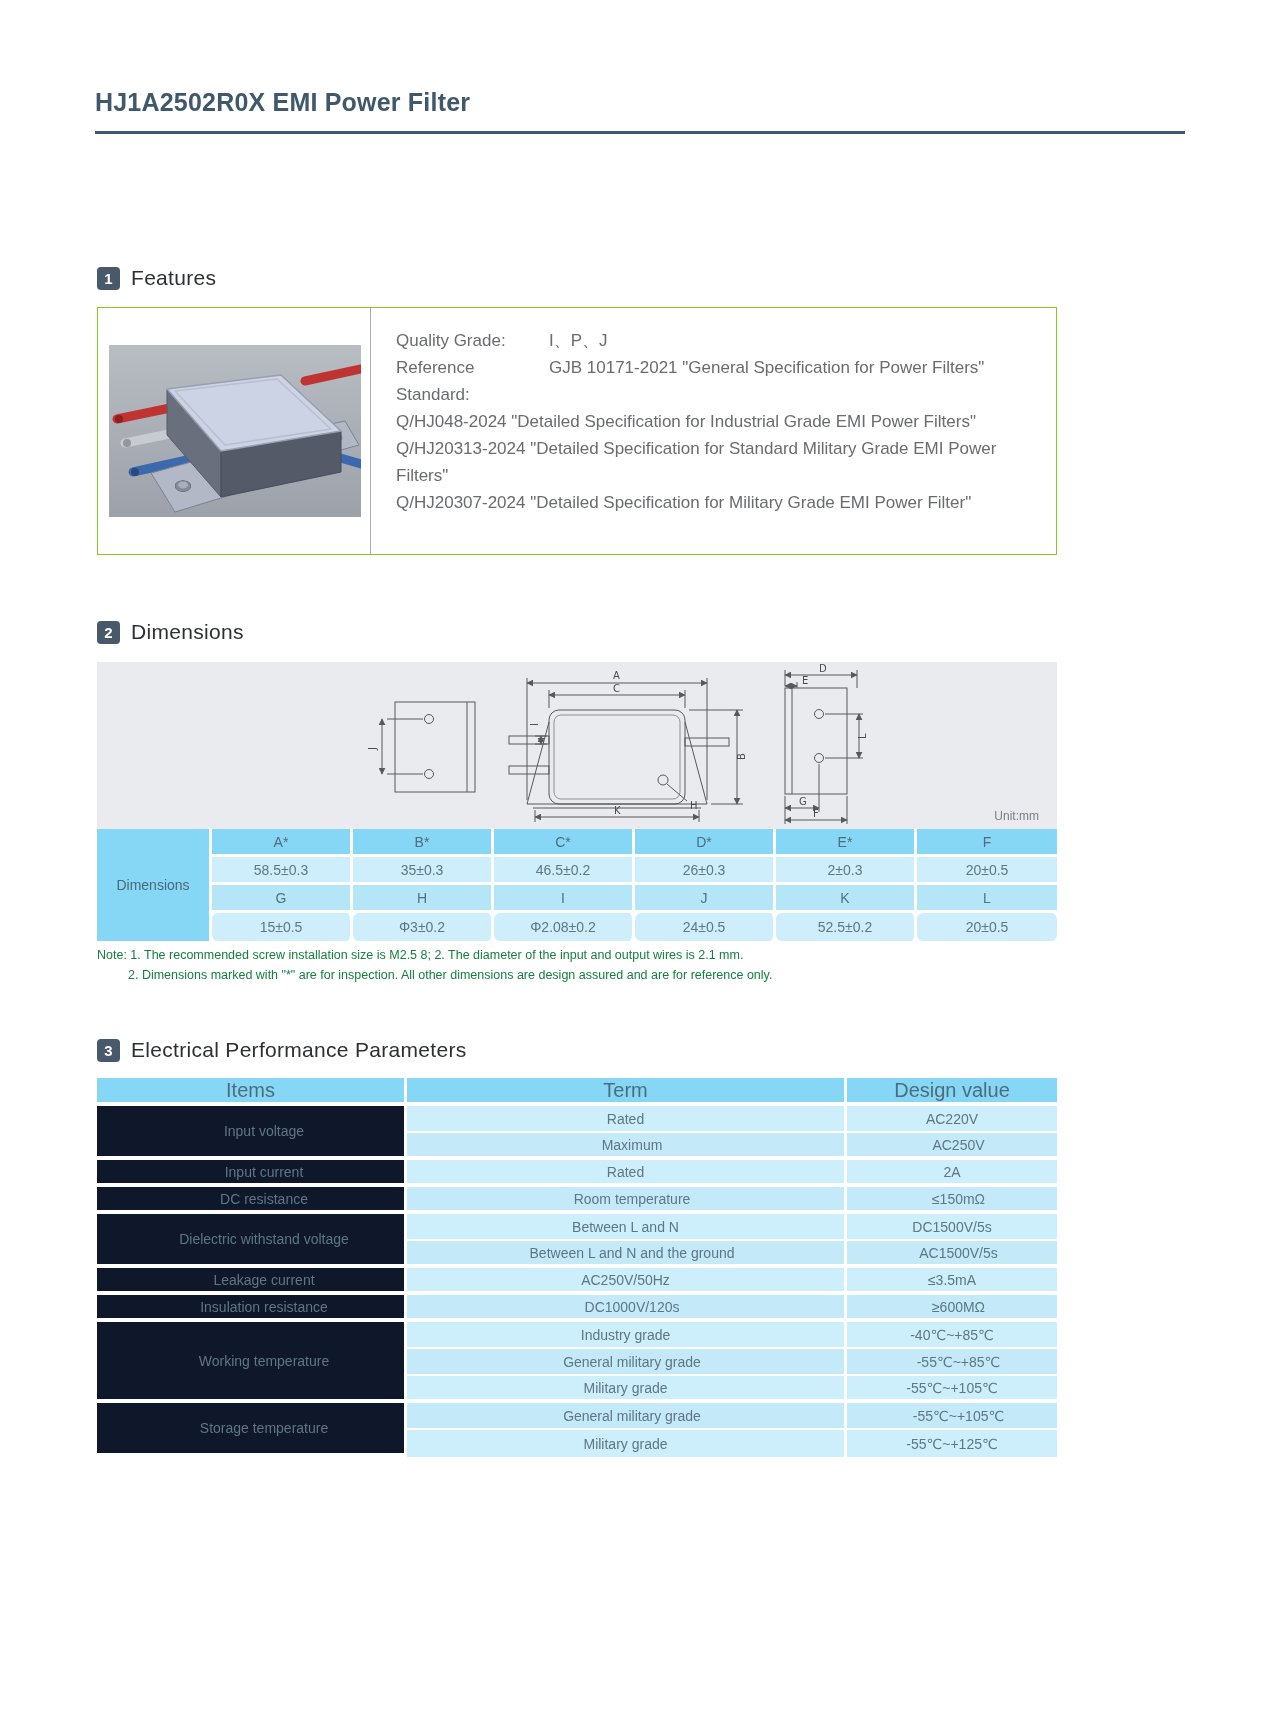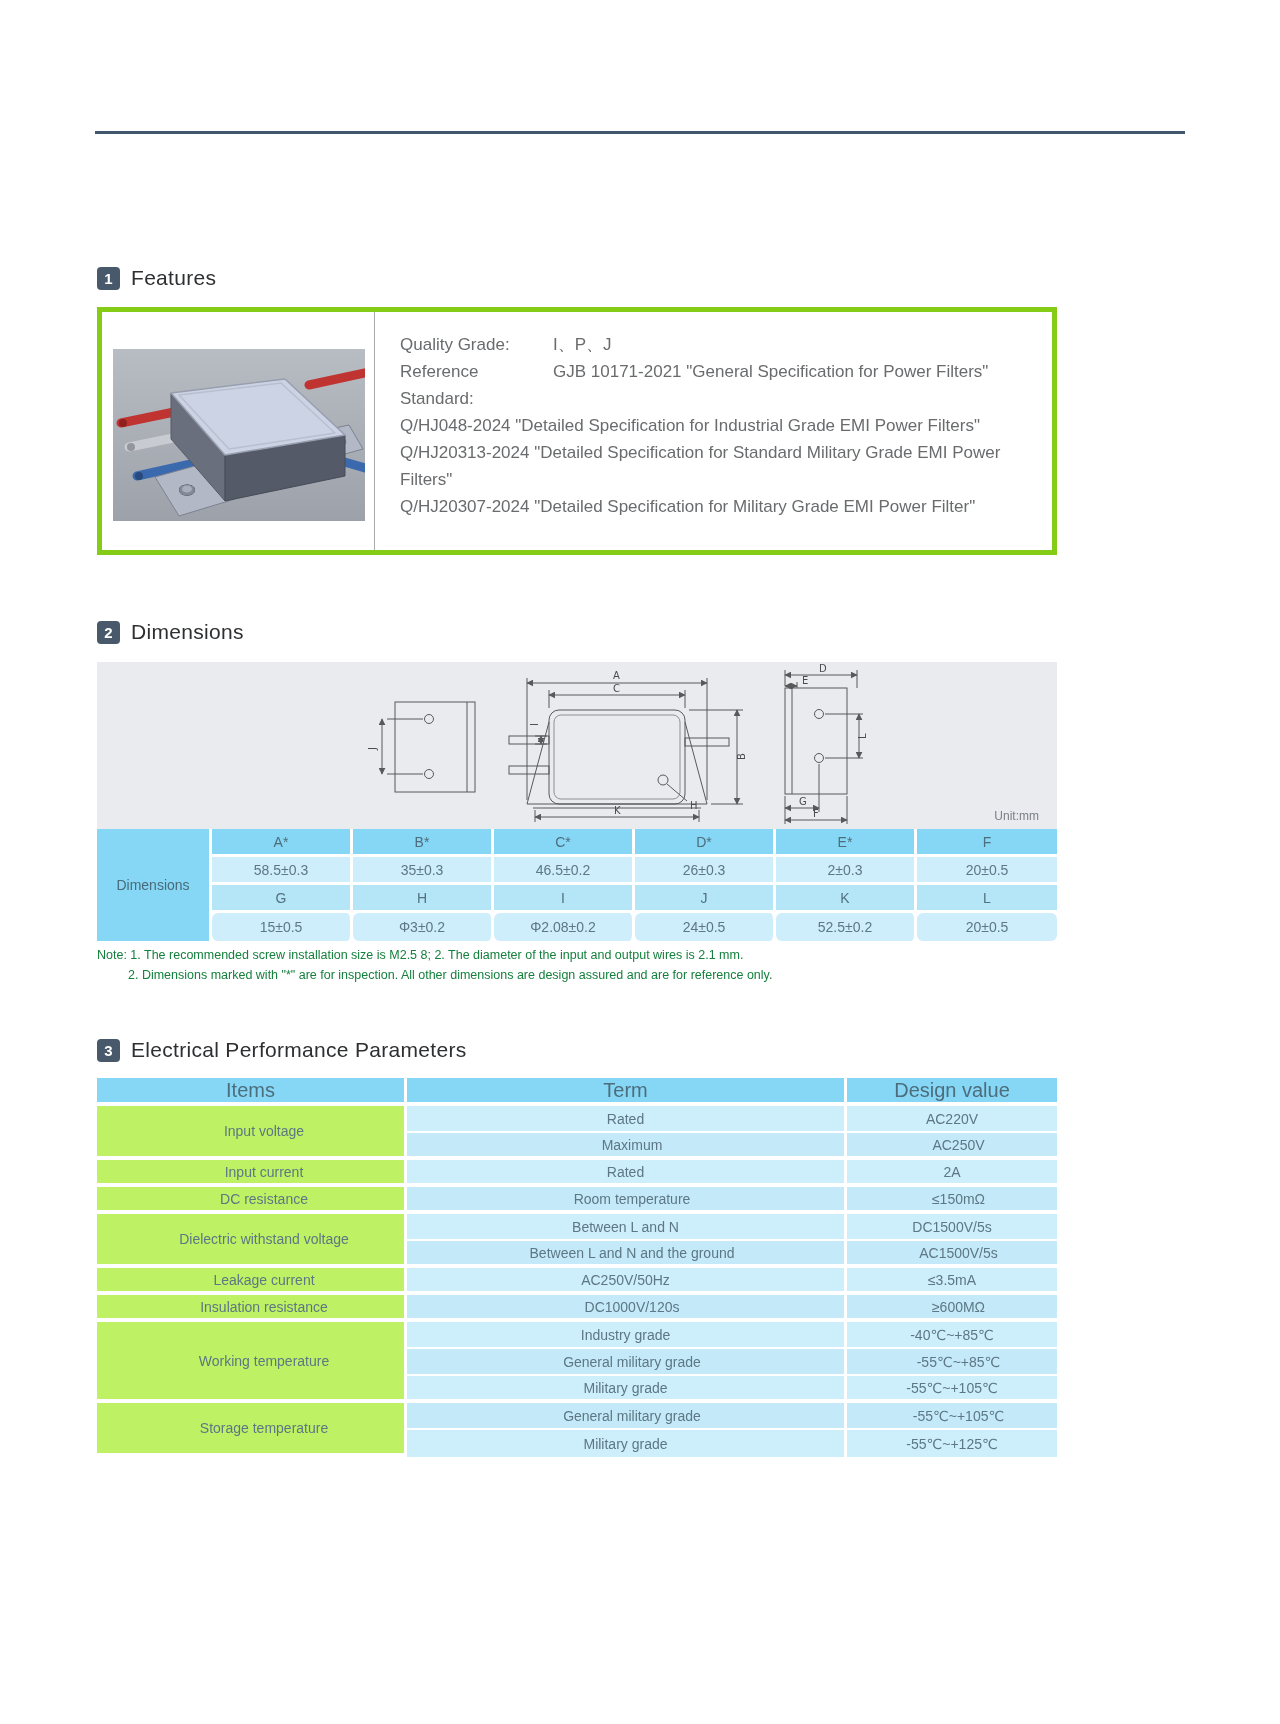--- a/index.html
+++ b/index.html
@@ -22,21 +22,21 @@
   .sec-head { position:absolute; left:97px; display:flex; align-items:center; }
   .sec-badge {
     width:23px; height:23px; border-radius:4px; background:#47596b;
     color:#fff; font-size:15px; font-weight:bold;
     display:flex; align-items:center; justify-content:center; margin-right:11px;
   }
   .sec-title { font-size:21px; color:#2d2f31; letter-spacing:0.3px; }
   
   .features-box {
     position:absolute; left:97px; top:307px; width:960px; height:248px;
-    border:5px solid #84cc16; display:flex; background:#fff;
+    border:1px solid #84cc16; display:flex; background:#fff;
   }
   .features-img-cell { width:273px; border-right:1px solid #a9acae; position:relative; }
   .features-img-cell svg { position:absolute; left:11px; top:37px; }
   .features-text-cell { flex:1; padding:19px 20px 0 25px; }
   .feat-row { display:flex; font-size:17px; line-height:27px; color:#696b6d; }
   .feat-label { width:153px; flex:0 0 153px; }
   .feat-value { flex:1; }
   
   .dim-panel {
     position:absolute; left:97px; top:662px; width:960px; height:167px;
@@ -72,30 +72,31 @@
     height:28px; background:#86d7f5; color:#4d6d7c; font-size:20px; font-weight:normal;
     border-right:3px solid #fff; border-bottom:4px solid #fff; text-align:center;
   }
   .elec-table td {
     height:27px; text-align:center; vertical-align:middle;
     font-size:14px; color:#5d7784;
     border-right:3px solid #fff; border-bottom:2px solid #fff;
     background:#cdeefb;
   }
   .elec-table .last-col { border-right:none; }
-  .elec-table td.item { background:#bef264; border-bottom:4px solid #fff;padding-left:27px; }
+  .elec-table td.item { background:#0f172a; border-bottom:4px solid #fff;padding-left:27px; }
   .elec-table tr.g-end td { border-bottom:4px solid #fff; }
   .elec-table tr.alt td.sub { background:#c4eafa;padding-left:13px; }
   .elec-table tr:last-child td { border-bottom:none; }
 </style>
 </head>
 <body>
 
 <div class="page">
 
+  <div class="doc-title">HJ1A2502R0X EMI Power Filter</div>
   <div class="title-rule"></div>
 
   <div class="sec-head" style="top:266px;">
     <div class="sec-badge">1</div>
     <div class="sec-title">Features</div>
   </div>
 
   <div class="features-box">
     <div class="features-img-cell">
       <svg width="252" height="172" viewBox="0 0 252 172">

